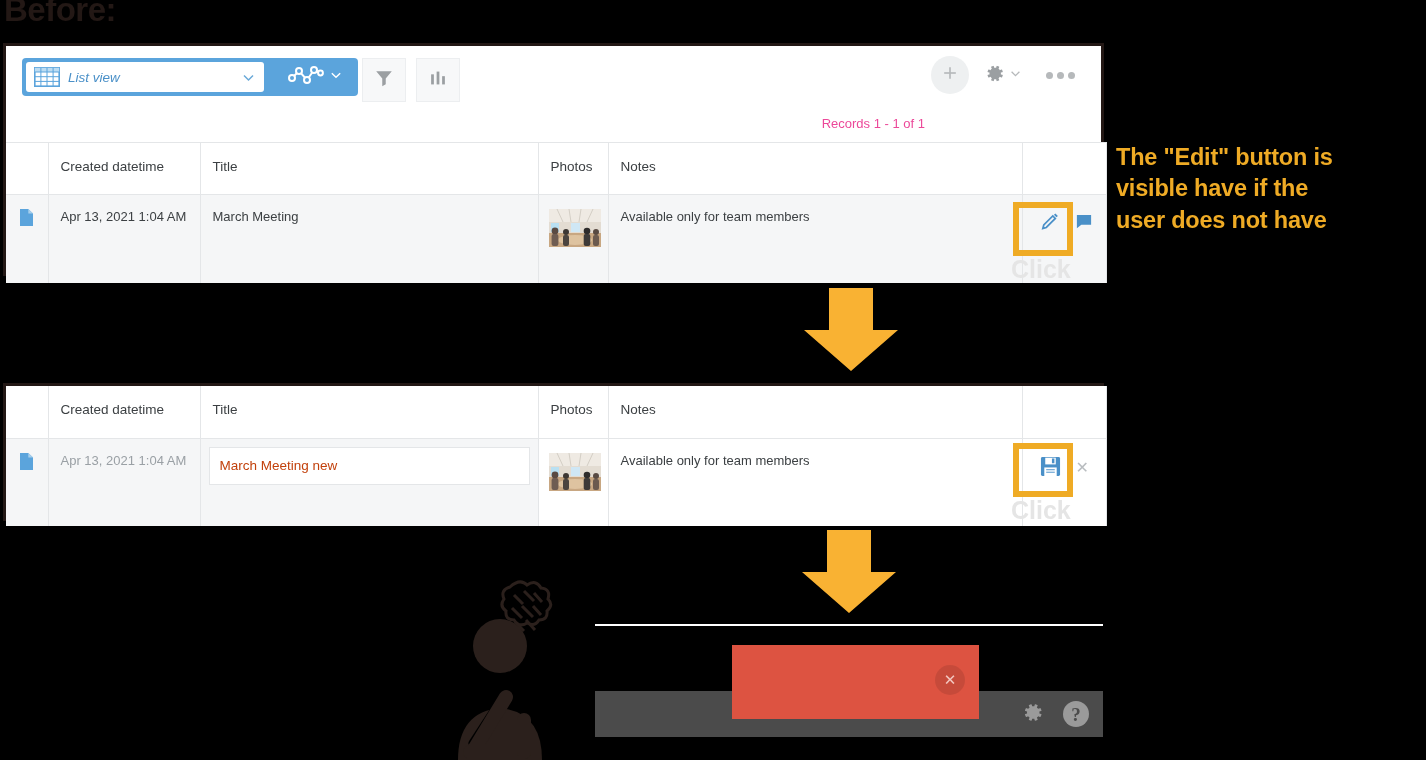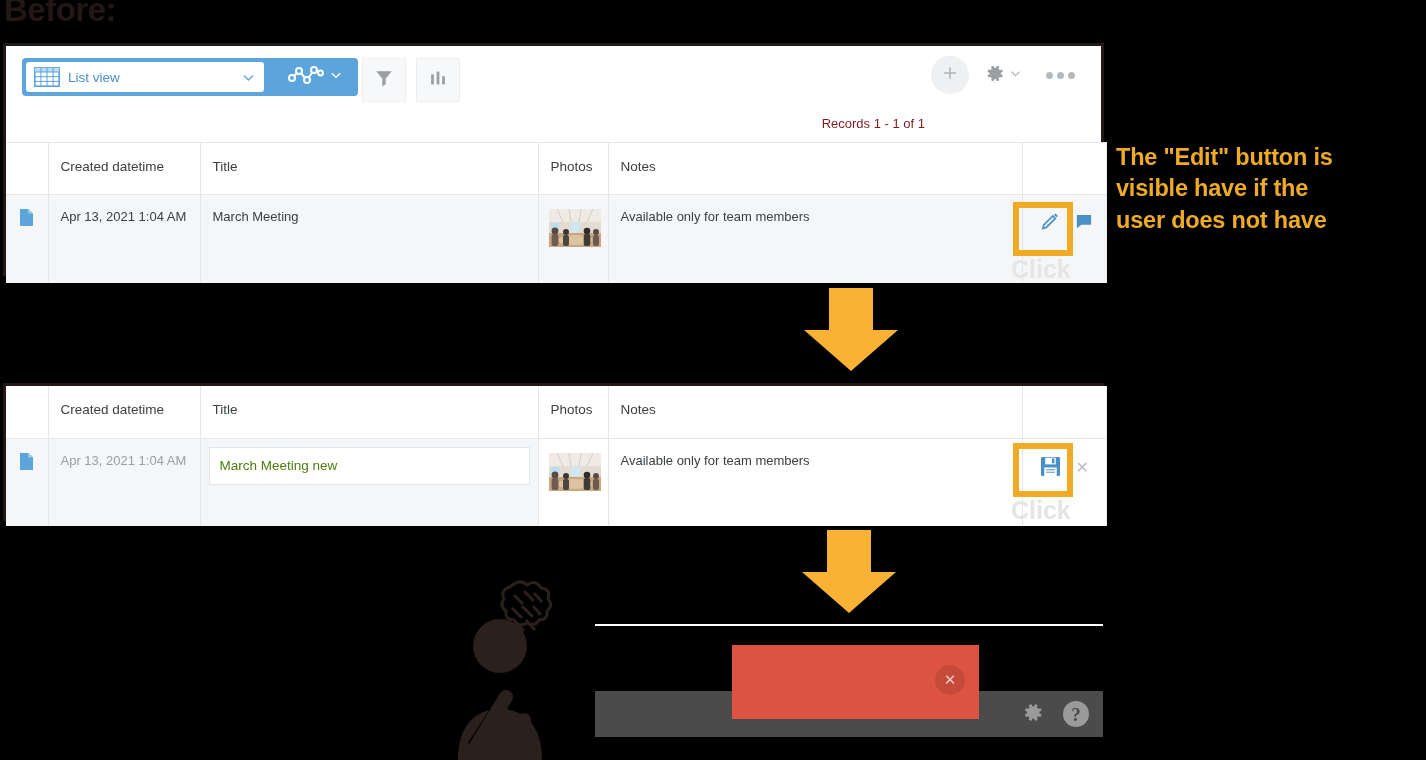--- a/index.html
+++ b/index.html
@@ -24,21 +24,21 @@
     background: #ffffff;
     border: 3px solid #231815;
   }
 
   
   .toolbar { position: relative; height: 62px; background: #fff; }
   .view-select {
     position: absolute; left: 16px; top: 12px;
     display: flex; align-items: stretch;
     height: 38px; background: #5ba4dc; border-radius: 4px;
-    padding: 4px; gap: 12px;
+    padding: 4px; gap: 12px; font-style: italic;
   }
   .view-select-box {
     width: 238px; background: #fff; border-radius: 3px;
     display: flex; align-items: center; padding: 0 8px; gap: 8px;
   }
   .grid-icon { width: 26px; height: 20px; flex: none; }
   .view-label { flex: 1; font-size: 13.5px; color: #4a90c8; }
   .chev { width: 15px; height: 15px; flex: none; }
   .view-graph {
     width: 78px; display: flex; align-items: center;
@@ -57,21 +57,21 @@
     width: 38px; height: 38px; border-radius: 50%;
     background: #eef0f1; display: flex; align-items: center; justify-content: center;
   }
   .gear-btn { display: flex; align-items: center; gap: 3px; margin-left: 14px; }
   .dots-btn { display: flex; align-items: center; gap: 4px; margin-left: 24px; }
   .dot { width: 7px; height: 7px; border-radius: 50%; background: #b6b9bb; }
 
   .records-line {
     position: absolute; right: 0; top: 70px; width: 100%;
     text-align: right; padding-right: 176px;
-    font-size: 13px; color: #7f1d1d;
+    font-size: 13px; color: #ec4899;
   }
 
   
   table.rec { width: 100%; border-collapse: collapse; table-layout: fixed; }
   table.rec th, table.rec td {
     border-top: 1px solid #e4e6e8;
     border-right: 1px solid #e4e6e8;
     text-align: left; vertical-align: top;
   }
   table.rec th {
@@ -364,21 +364,21 @@
           <td class="flag-cell">
             <span class="doc-icon">
               <svg viewBox="0 0 13 17" width="13" height="17">
                 <path d="M0 0h8.3L13 4.6V17H0z" fill="#5ba4dc"></path>
                 <path d="M8.3 0L13 4.6H8.3z" fill="#a7cfec"></path>
               </svg>
             </span>
           </td>
           <td style="color:#9aa0a5;">Apr 13, 2021 1:04 AM</td>
           <td style="padding:8px 8px;">
-            <div style="background:#fff;border:1px solid #e4e6e8;height:38px;line-height:36px;padding:0 10px;font-size:13.5px;color:#4d7c0f;">March Meeting new</div>
+            <div style="background:#fff;border:1px solid #e4e6e8;height:38px;line-height:36px;padding:0 10px;font-size:13.5px;color:#c2410c;">March Meeting new</div>
           </td>
           <td style="padding-left:10px;background:#fff;">
             <span class="thumb">
               <svg viewBox="0 0 52 38" width="52" height="38">
                 <rect width="52" height="38" fill="#cfc3b4"></rect>
                 <rect width="52" height="13" fill="#efeae3"></rect>
                 <g stroke="#cdc6bc" stroke-width="0.8">
                   <line x1="8" y1="0" x2="14" y2="13"></line>
                     <line x1="20" y1="0" x2="22" y2="13"></line>
                   <line x1="32" y1="0" x2="30" y2="13"></line>

